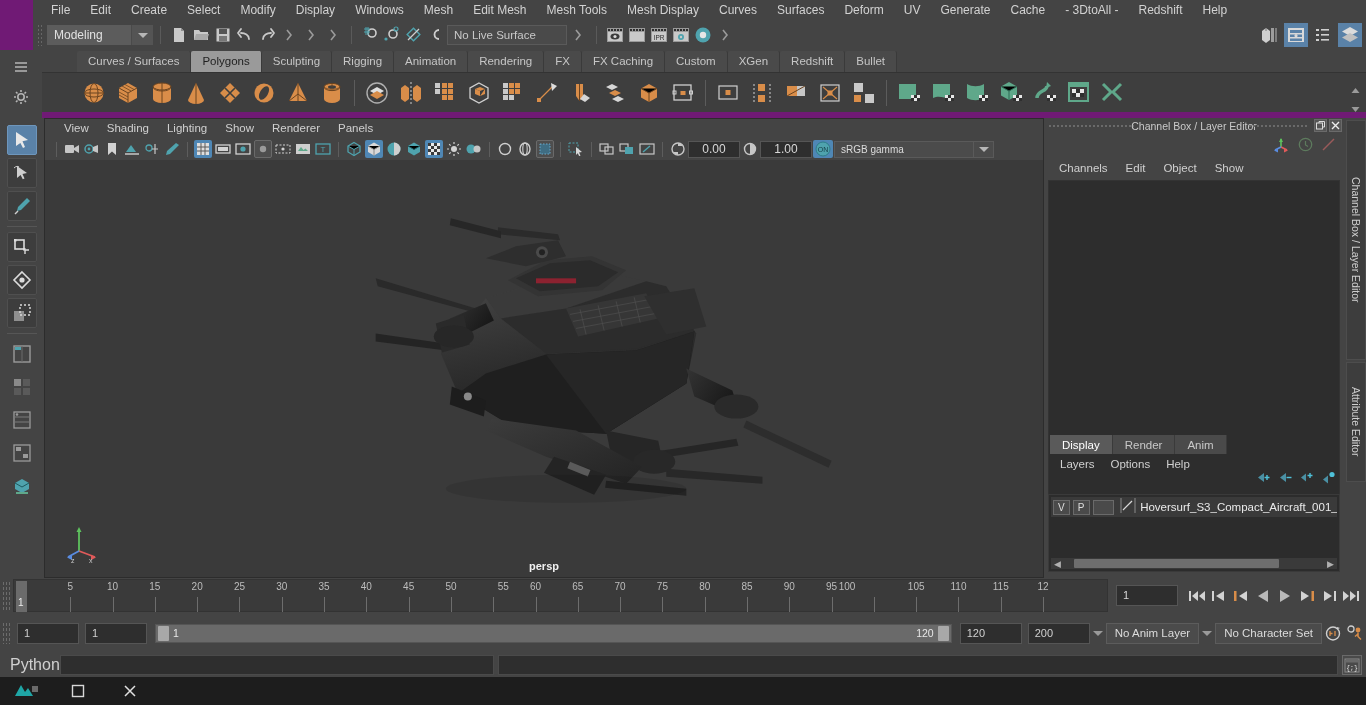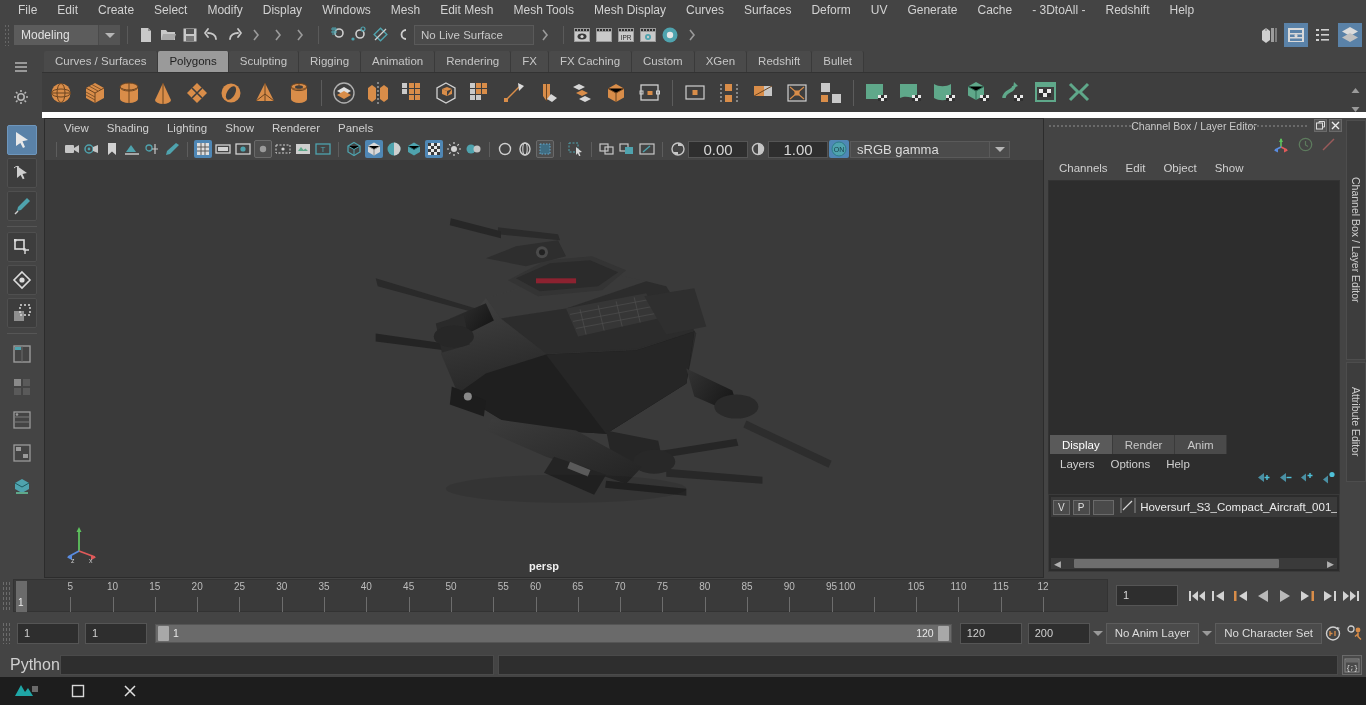--- a/index.html
+++ b/index.html
@@ -4,21 +4,21 @@
 <style>
   * { box-sizing: border-box; margin: 0; padding: 0; }
   html, body {
     width: 1366px; height: 705px;
     background: #444444;
     font-family: "Liberation Sans", sans-serif;
     overflow: hidden;
     color: #cfcfcf;
     -webkit-font-smoothing: antialiased;
   }
-  .app { position: relative; width: 1366px; height: 705px; background: #ffffff; }
+  .app { position: relative; width: 1366px; height: 705px; background: #701a75; padding-left: 33px; }
 
   
   .menubar {
     height: 20px; background: #444444;
     display: flex; align-items: center; padding-left: 8px;
     font-size: 12px;
   }
   .menubar .mi { padding: 0 10px; color: #d2d2d2; line-height: 20px; white-space: nowrap; cursor: default; }
 
   
@@ -86,24 +86,24 @@
   
   .viewport { position: absolute; left: 44px; top: 0; right: 322px; bottom: 0; background: #3c3c3c;
     border: 1px solid #2c2c2c; }
   .vp-menubar { height: 19px; display: flex; align-items: center; padding-left: 10px; font-size: 11.5px; background: #444; }
   .vp-menubar .mi { padding: 0 9px; color: #d0d0d0; line-height: 19px; }
   .vp-toolbar { height: 22px; background: #444; display: flex; align-items: center; padding-left: 6px; position: relative; }
   .vpbtn { width: 18px; height: 18px; display: flex; align-items: center; justify-content: center; margin: 0 1px; border-radius: 2px; }
   .vpbtn.sel { background: #4f87b5; }
   .vpbtn.frame { border: 1px solid #6a6a6a; background: #4e4e4e; }
   .vpsep { width: 1px; height: 15px; background: #5d5d5d; margin: 0 5px; }
-  .numfield { width: 60px; height: 17px; background: #2e2e2e; border: 1px solid #555; color: #d8d8d8;
-    font-size: 15px; line-height: 15px; text-align: center; }
+  .numfield { width: 52px; height: 17px; background: #2e2e2e; border: 1px solid #555; color: #d8d8d8;
+    font-size: 12px; line-height: 15px; text-align: center; }
   .cspace { width: 140px; height: 17px; background: #4b4b4b; border: 1px solid #5a5a5a; color: #dcdcdc;
-    font-size: 13px; line-height: 15px; padding-left: 6px; }
+    font-size: 10px; line-height: 15px; padding-left: 6px; }
   .cspace-arrow { width: 20px; height: 17px; background: #4b4b4b; border: 1px solid #5a5a5a; border-left: none;
     display: flex; align-items: center; justify-content: center; }
   .vp-canvas { position: absolute; left: 0; right: 0; top: 41px; bottom: 0; background: #3a3a3a; overflow: hidden; }
   .persp-label { position: absolute; left: 0; right: 0; bottom: 5px; text-align: center; font-size: 11px;
     color: #f0f0f0; font-weight: bold; }
   .axis-gizmo { position: absolute; left: 20px; bottom: 14px; width: 50px; height: 50px; }
 
   
   .cbpanel { position: absolute; right: 22px; top: 0; width: 300px; bottom: 0; background: #444; }
   .cb-title { height: 16px; display: flex; align-items: center; justify-content: center; position: relative; font-size: 10.5px; color: #cacaca; }

